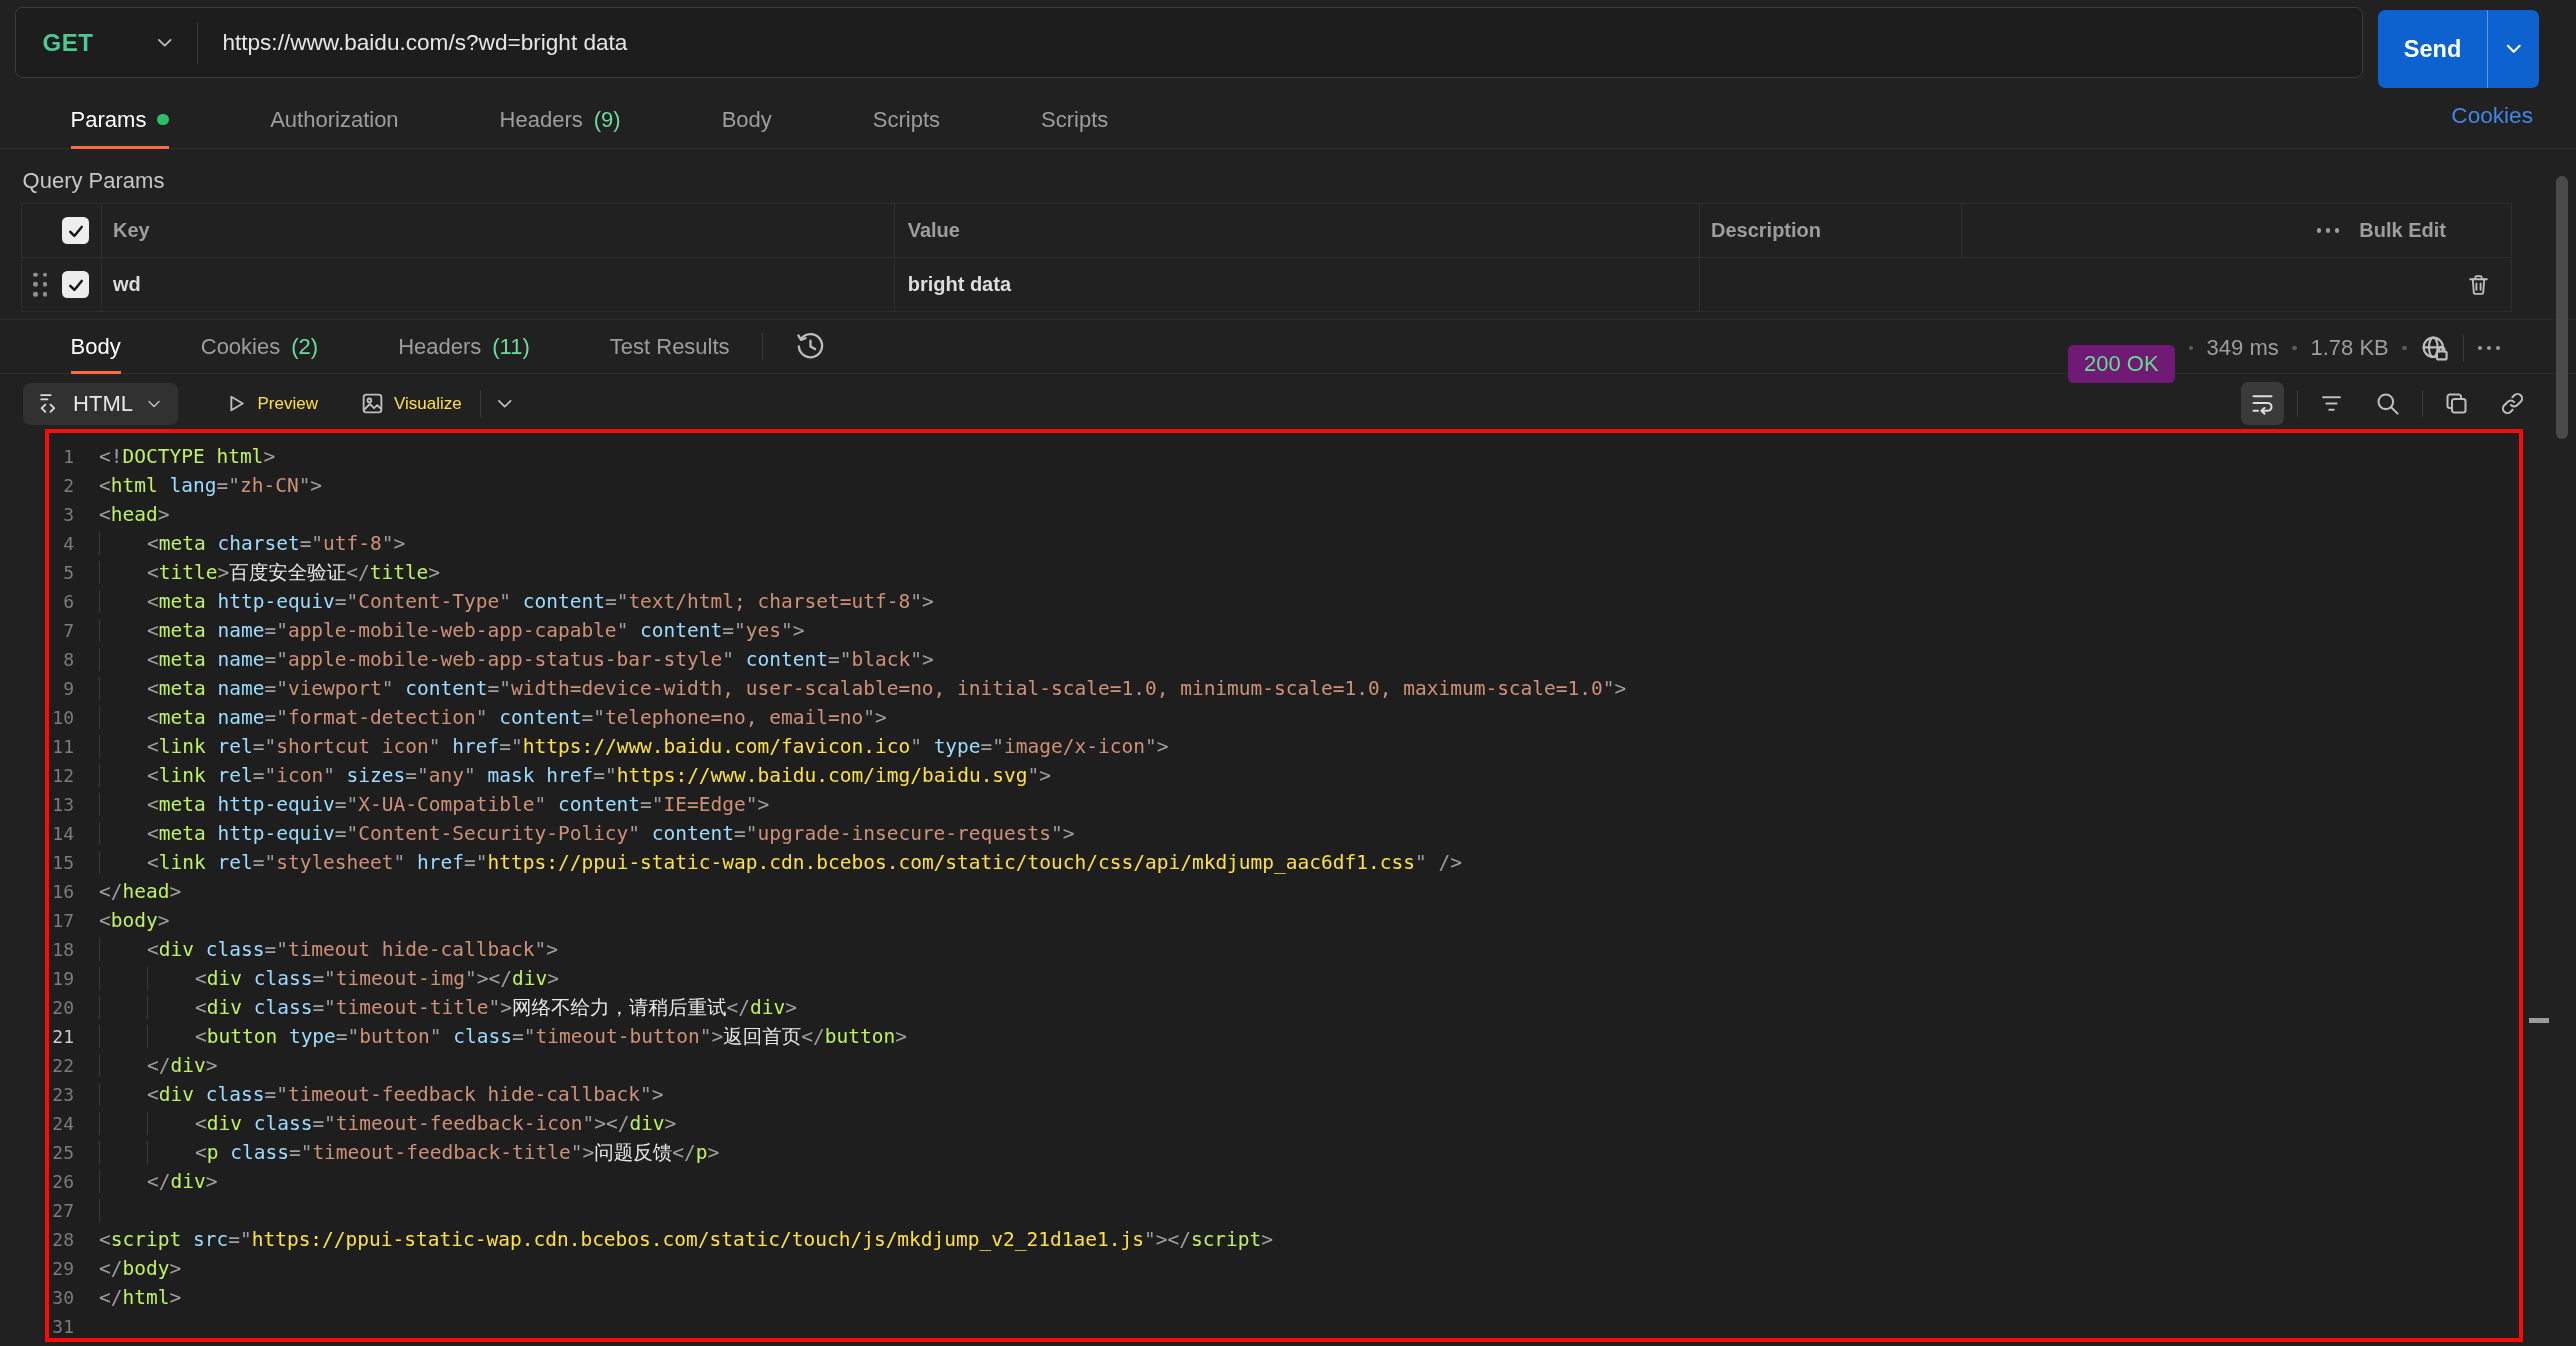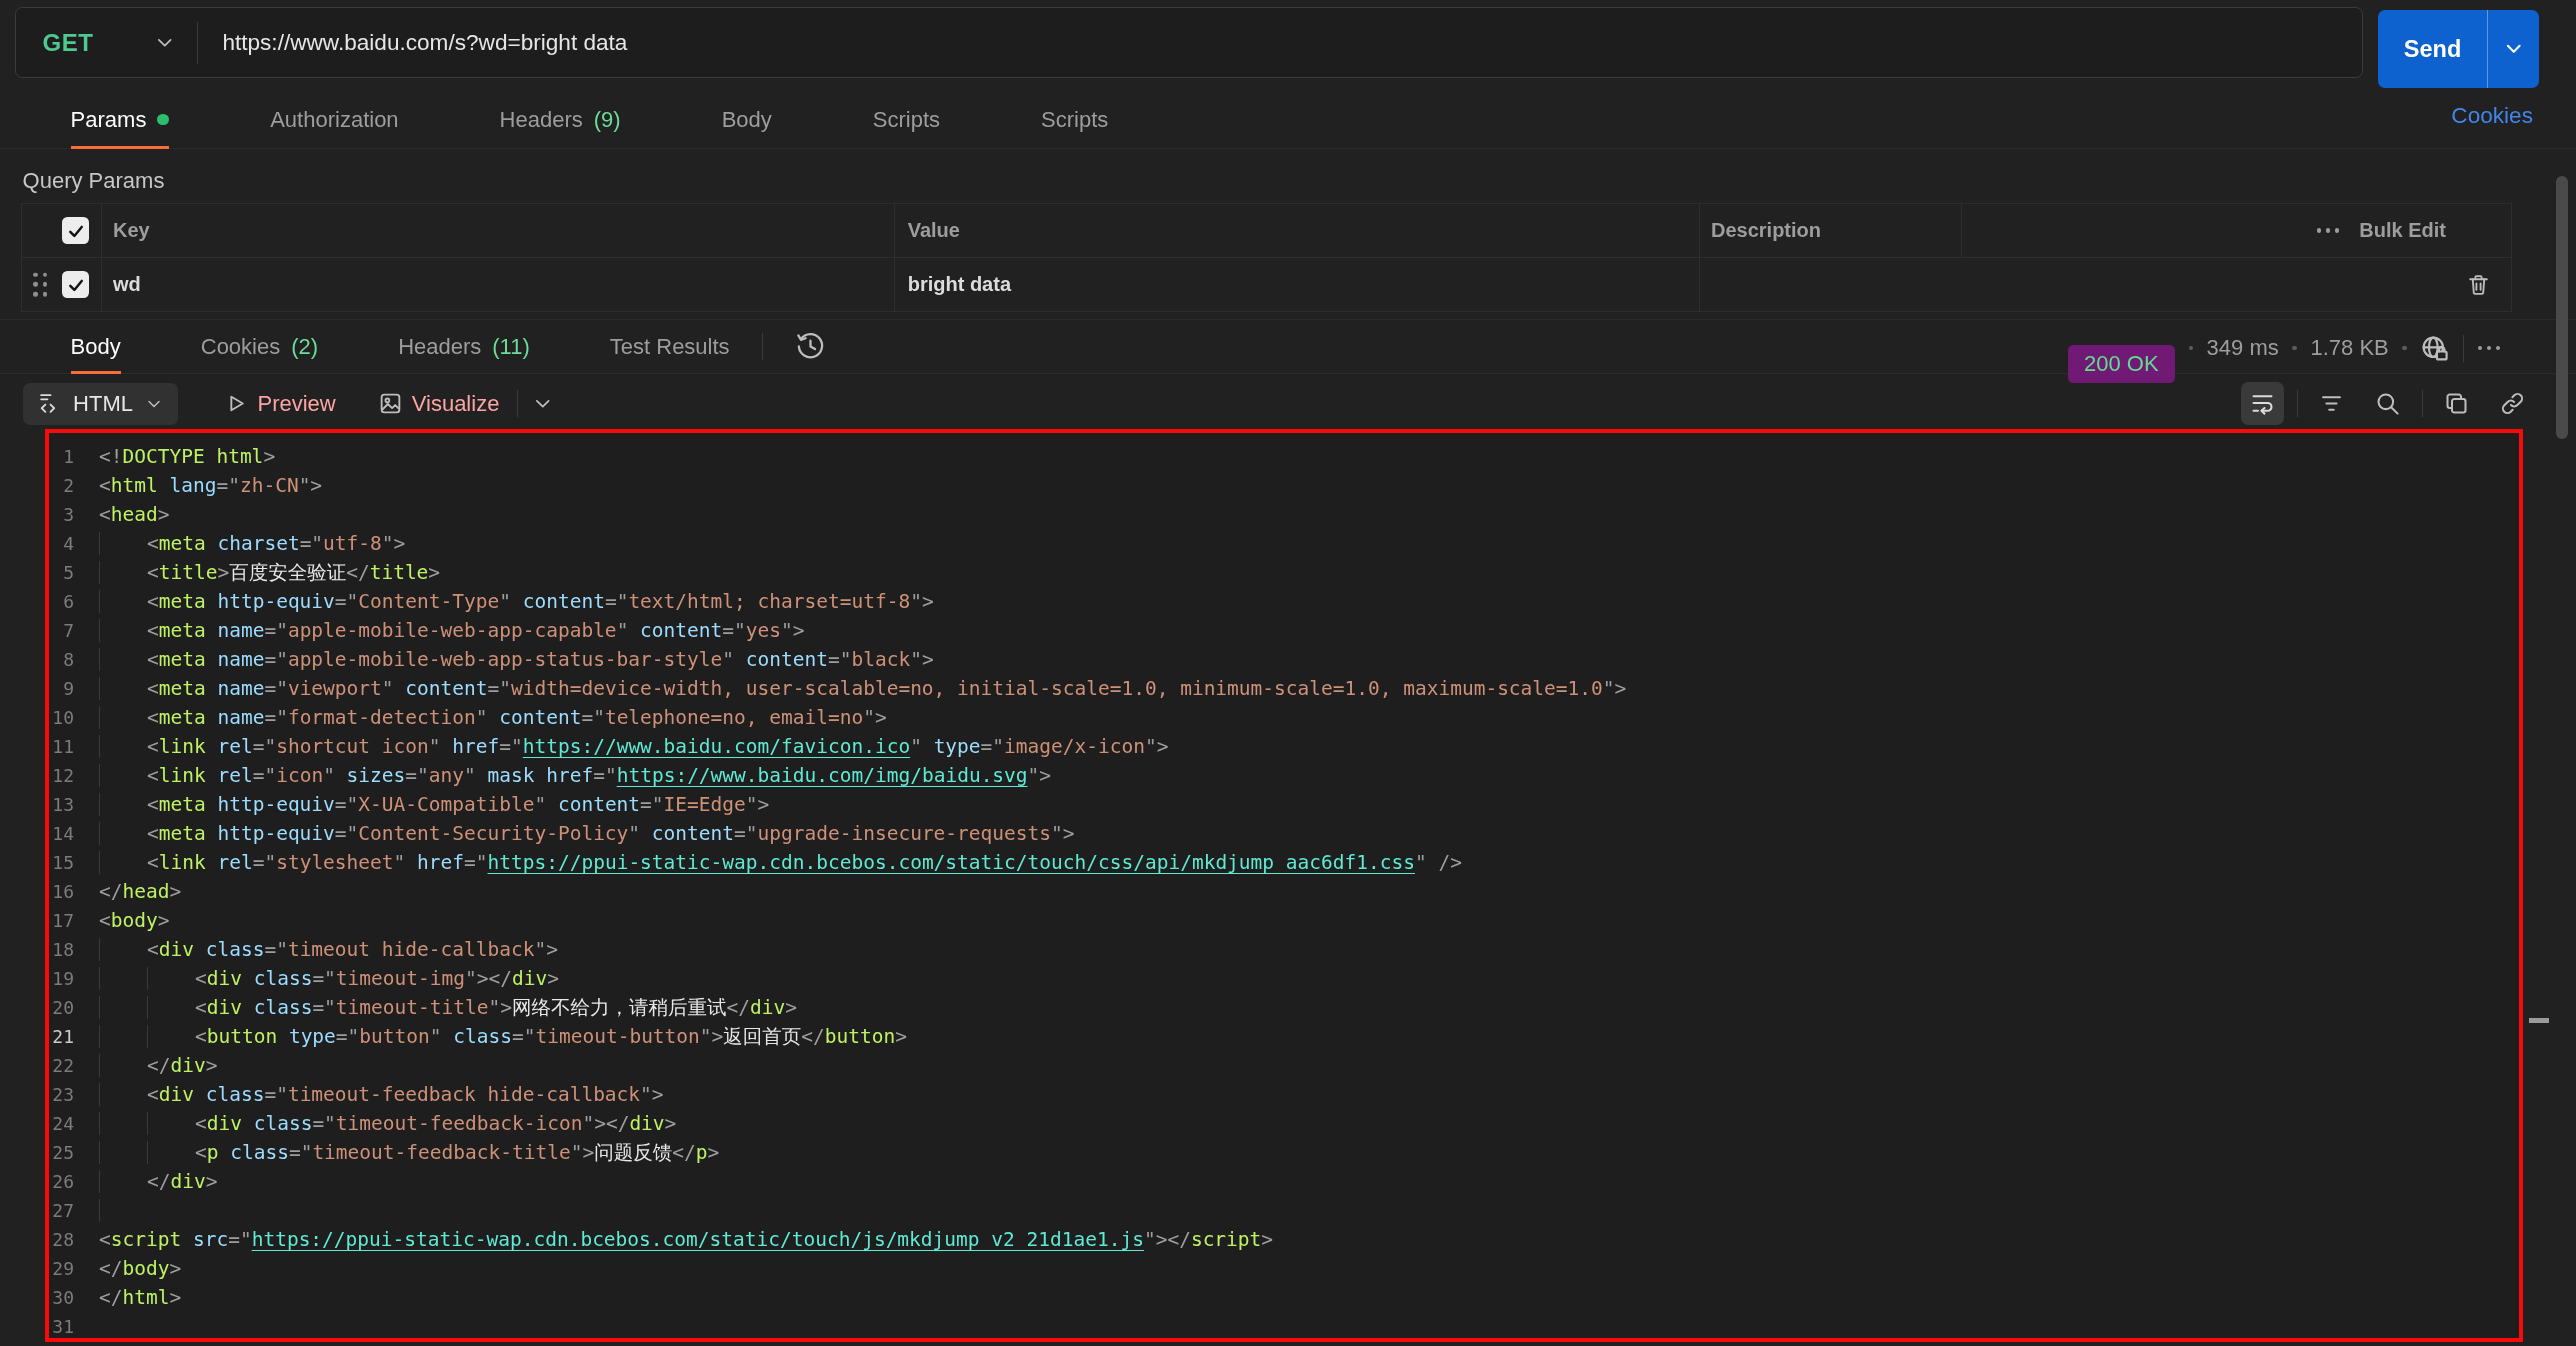--- a/index.html
+++ b/index.html
@@ -79,41 +79,41 @@
   .v-div { width:0.9px; height:27px; background:#3a3a3a; }
   .status-cluster { right:76px; top:328px; height:40px; display:flex; align-items:center; gap:13.6px; }
   .status-badge { background:#701a75; color:#63DC8F; font-size:22px; padding:6.3px 16.3px; border-radius:5.4px; cursor:pointer;margin-top:32px; }
   .meta-txt { color:#9d9d9d; font-size:22px; }
   .sep-dot { width:4.5px; height:4.5px; border-radius:50%; background:#5c5c5c; }
 
   
   .resp-toolbar { left:0; top:380px; width:2576px; height:47px; display:flex; align-items:center; padding-left:22.6px; }
   .fmt-pill { height:42px; background:#313131; border-radius:7.2px; display:flex; align-items:center; gap:11px; padding:0 14.5px; cursor:pointer; }
   .fmt-pill .fmt-label { font-size:22px; color:#e6e6e6; }
-  .tool-btn { display:flex; align-items:center; gap:9px; color:#fca5a5; font-size:22px; cursor:pointer; }
+  .tool-btn { display:flex; align-items:center; gap:9px; color:#fde047; font-size:17px; cursor:pointer; }
   .icon-btn { width:43px; height:43px; border-radius:7.2px; display:flex; align-items:center; justify-content:center; cursor:pointer; }
   .icon-btn.active { background:#3a3a3a; }
 
   
   .code-panel {
     left:45px; top:429px; width:2478px; height:913px;
     background:#1e1e1e; border:4.5px solid #fa0a0a; overflow:hidden;
   }
   .code-scroll { padding-top:9px; }
   .code-line { display:flex; height:29px; align-items:center;
     font-family:"DejaVu Sans Mono", monospace; font-size:19.5px; white-space:pre; }
   .ln { width:25px; flex:none; text-align:right; color:#7c7c7c; font-size:18px; }
   .ln.ln-active { color:#cccccc; }
   .lc { margin-left:25px; }
   .ig { border-left:0.9px solid #3a3a3a; }
   .tk-p { color:#9e9e9e; }
   .tk-t { color:#bef264; }
   .tk-a { color:#9CDCFE; }
   .tk-v { color:#CE9178; }
-  .tk-u { color:#5eead4; text-decoration:underline; text-underline-offset:3.6px; }
+  .tk-u { color:#fde047; text-underline-offset:3.6px; }
   .tk-x { color:#e8e8e8; }
 
   .ruler-dash { left:2529px; top:1018px; width:20px; height:4.5px; background:#9b9b9b; }
   .page-scroll-thumb { left:2556px; top:176px; width:11.8px; height:263px; background:#4a4a4a; border-radius:6.3px; }
 
   .ic { stroke:#bdbdbd; fill:none; stroke-width:1.8; stroke-linecap:round; stroke-linejoin:round; }
   .ic-strong { stroke:#dcdcdc; }
 </style>
 </head>
 <body>

